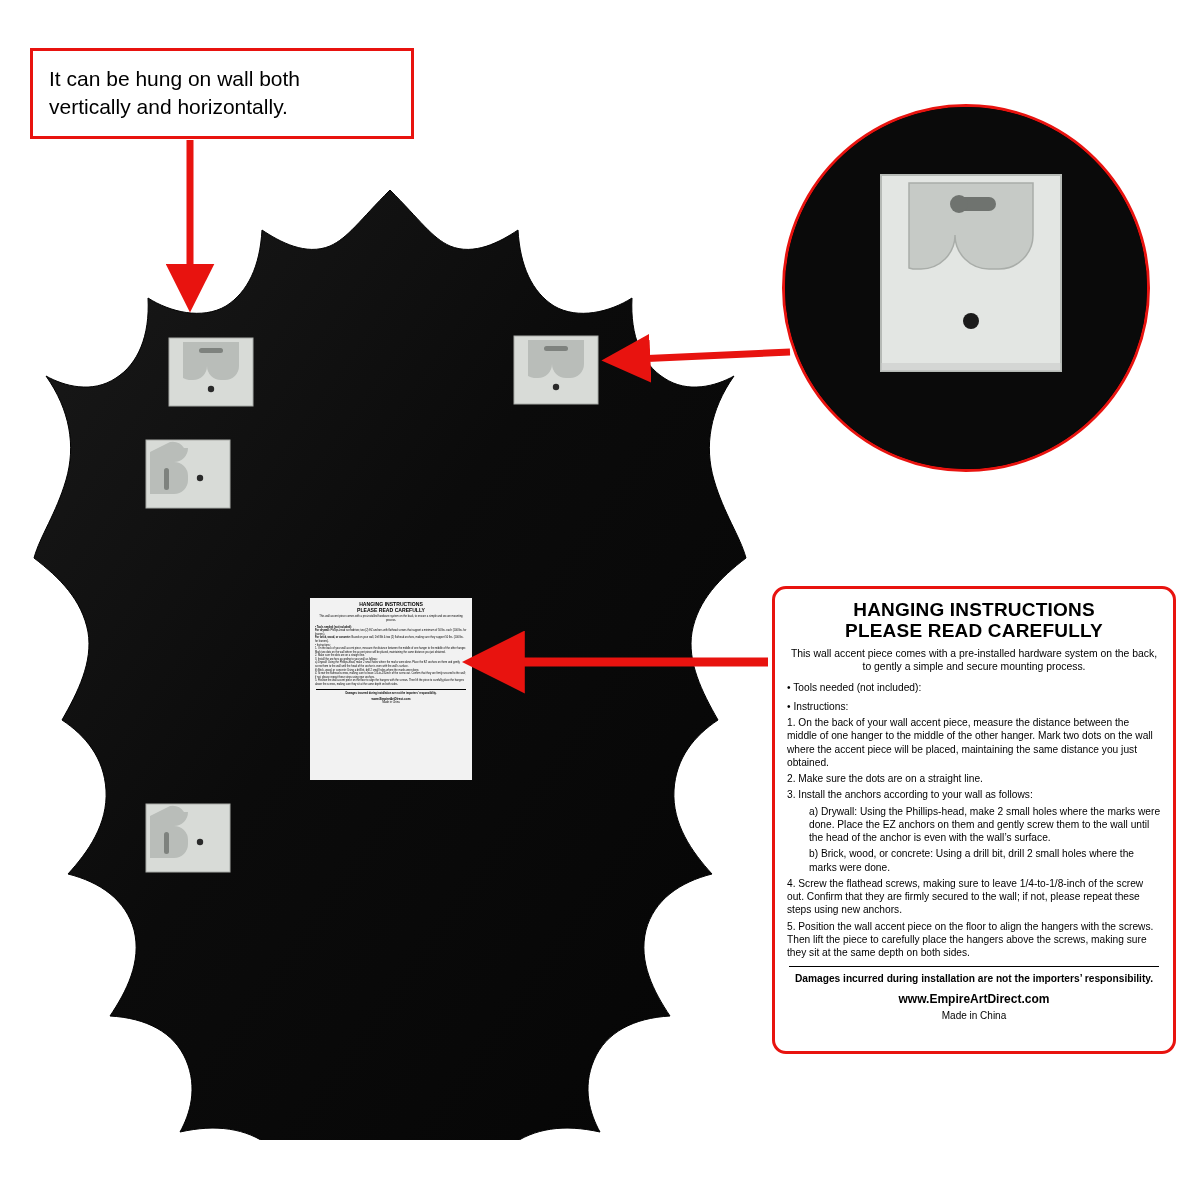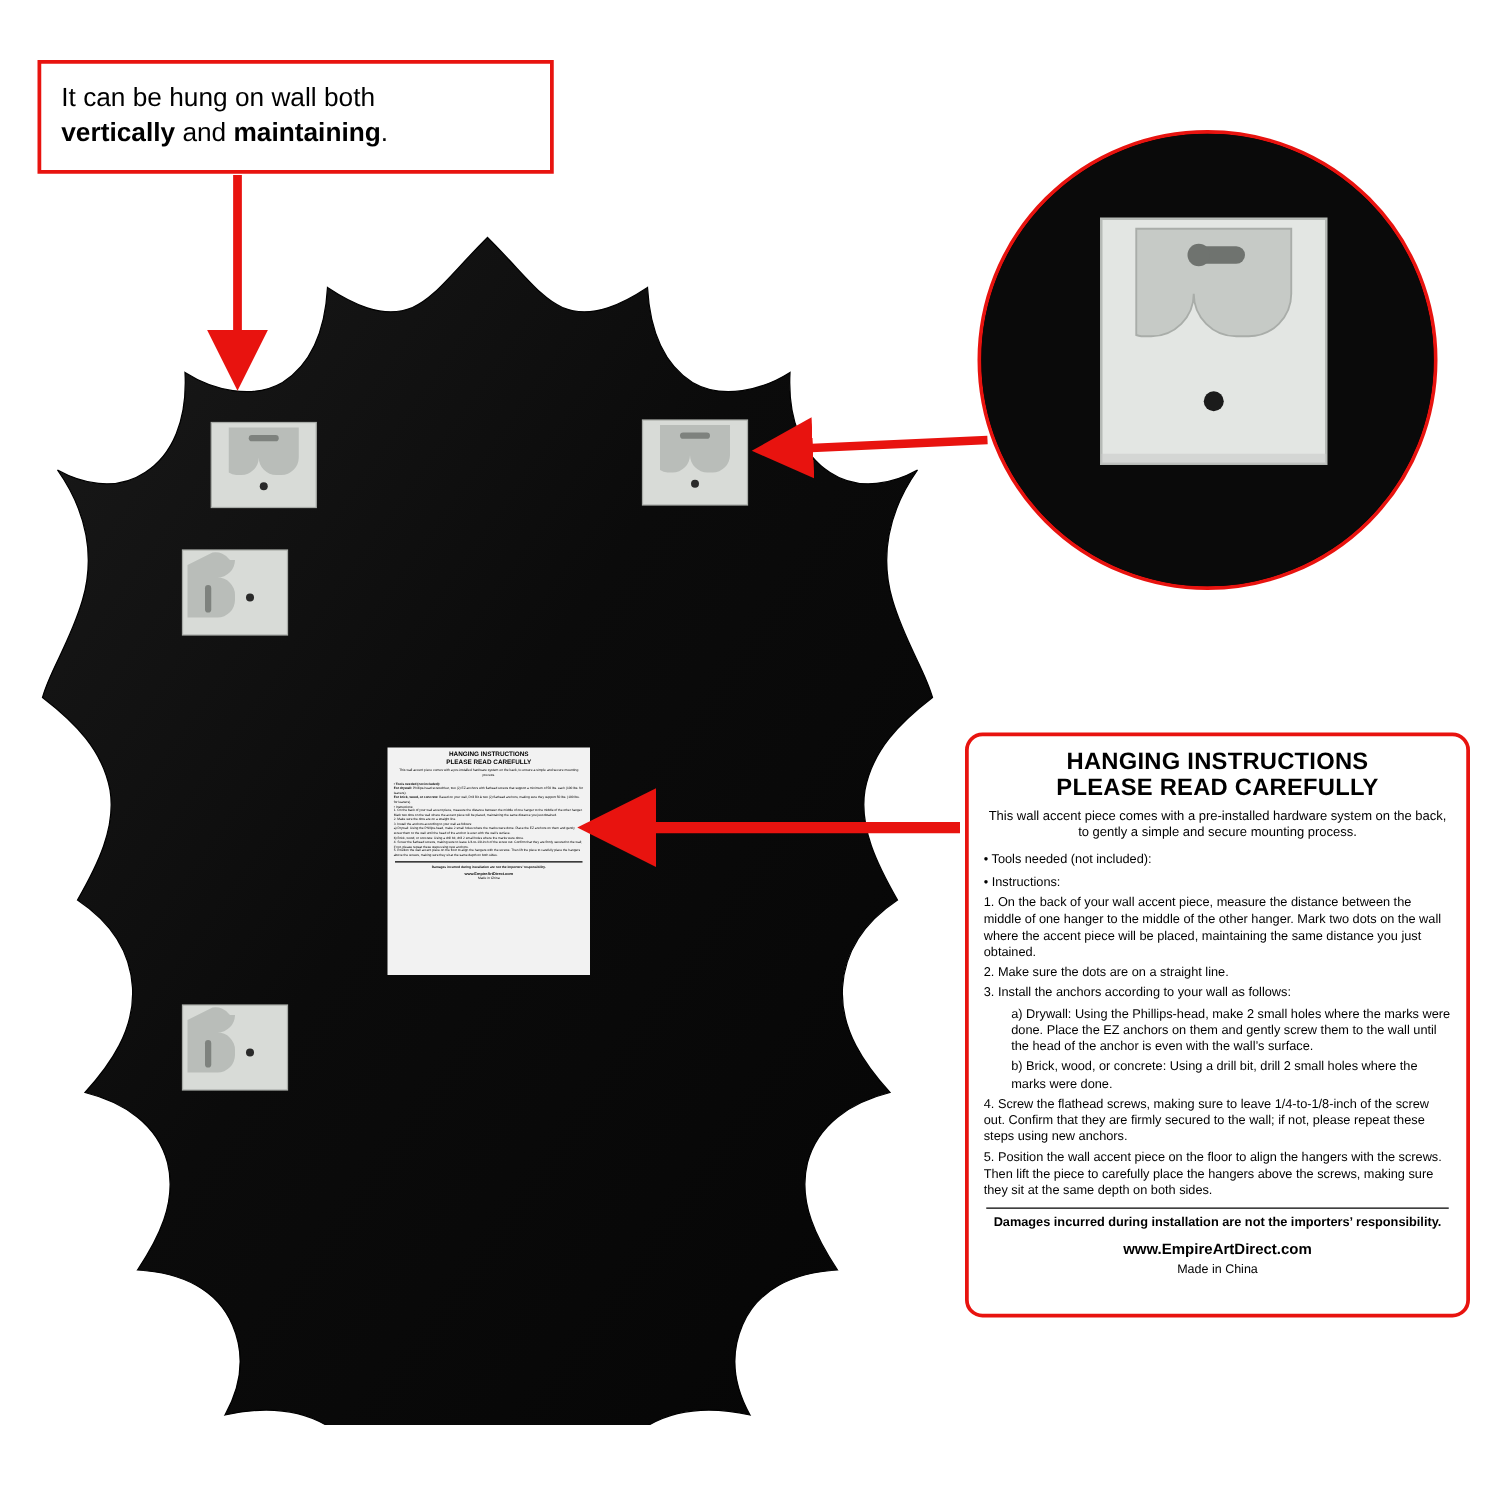--- a/index.html
+++ b/index.html
@@ -28,30 +28,30 @@
   
   .hanger {
     position: absolute;
   }
 
   
   #callout-note {
     position: absolute;
     left: 30px;
     top: 48px;
-    width: 413px;
+    width: 384px;
     border: 3px solid #e8130f;
     background: #ffffff;
     padding: 14px 4px 16px 16px;
     box-sizing: border-box;
     font-size: 21px;
     line-height: 1.32;
     color: #000;
   }
-  #callout-note b { font-weight: bold; }
+  #callout-note b { font-weight: normal; }
 
   
   #zoom-circle {
     position: absolute;
     left: 782px;
     top: 104px;
     width: 368px;
     height: 368px;
     border-radius: 50%;
     background: #000000;
@@ -267,21 +267,21 @@
   <div>4. Screw the flathead screws, making sure to leave 1/4-to-1/8-inch of the screw out. Confirm that they are firmly secured to the wall; if not, please repeat these steps using new anchors.</div>
   <div>5. Position the wall accent piece on the floor to align the hangers with the screws. Then lift the piece to carefully place the hangers above the screws, making sure they sit at the same depth on both sides.</div>
   <div class="hr2"></div>
   <div class="f1">Damages incurred during installation are not the importers’ responsibility.</div>
   <div class="f2">www.EmpireArtDirect.com</div>
   <div class="f3">Made in China</div>
 </div>
 
 <div id="callout-note">
   <span>It can be hung on wall both</span><br>
-  <b>vertically</b><span> and </span><b>maintaining</b><span>.</span>
+  <b>vertically</b><span> and </span><b>horizontally</b><span>.</span>
 </div>
 
 <div id="zoom-circle">
   <svg width="362" height="362" viewBox="0 0 362 362">
     <rect x="0" y="0" width="362" height="362" fill="#0a0a0a"></rect>
 
     <g transform="translate(78,42)">
       <rect x="18" y="26" width="180" height="196" fill="#e3e6e3" stroke="#b6bab6" stroke-width="2"></rect>
 
       <path d="M46 34 h124 v52 a34 34 0 0 1 -34 34 h-10 a34 34 0 0 1 -34 -34 a34 34 0 0 1 -34 34 h-8 a34 34 0 0 1 -4 -1 z" fill="#c6cac6" stroke="#a9ada9" stroke-width="1.5"></path>

